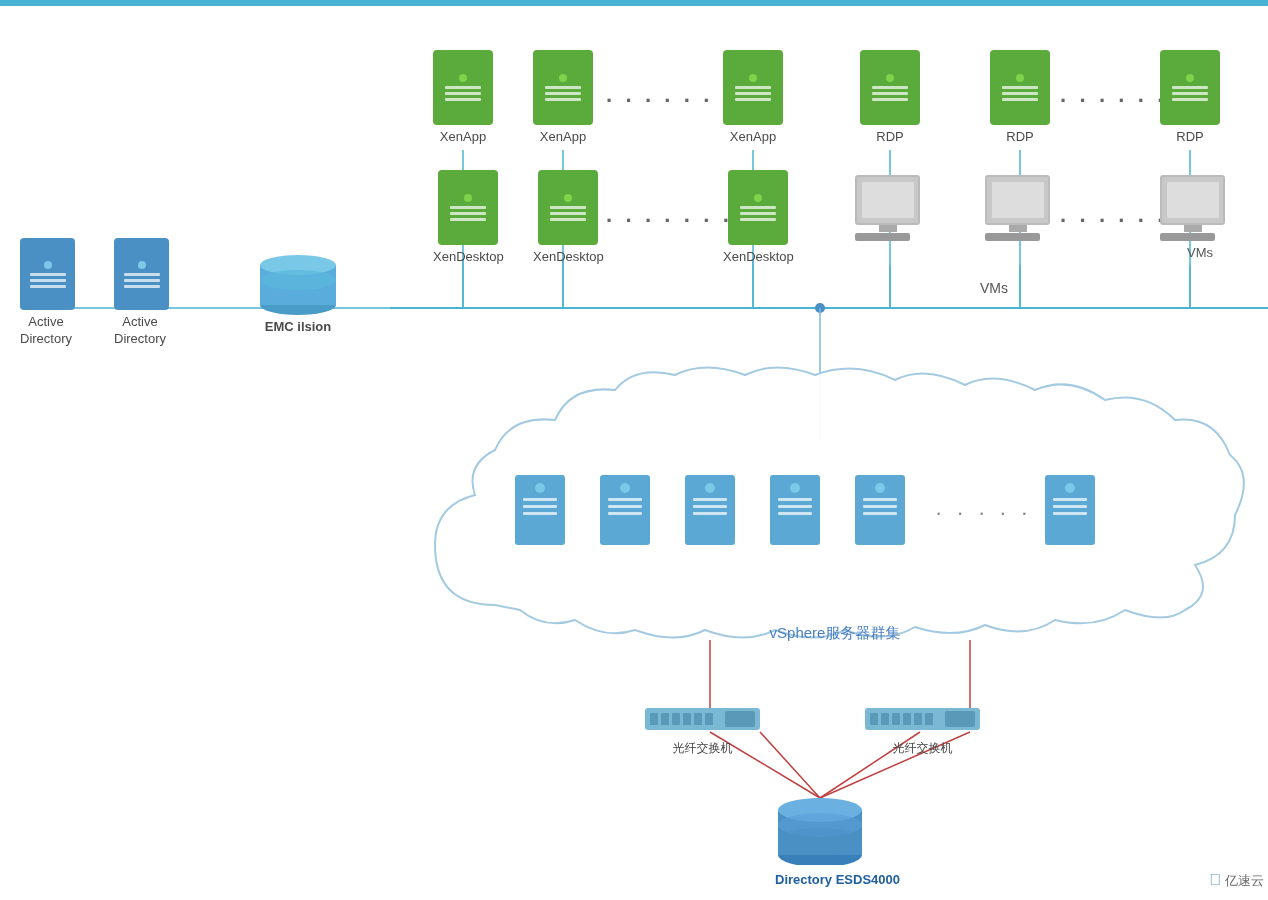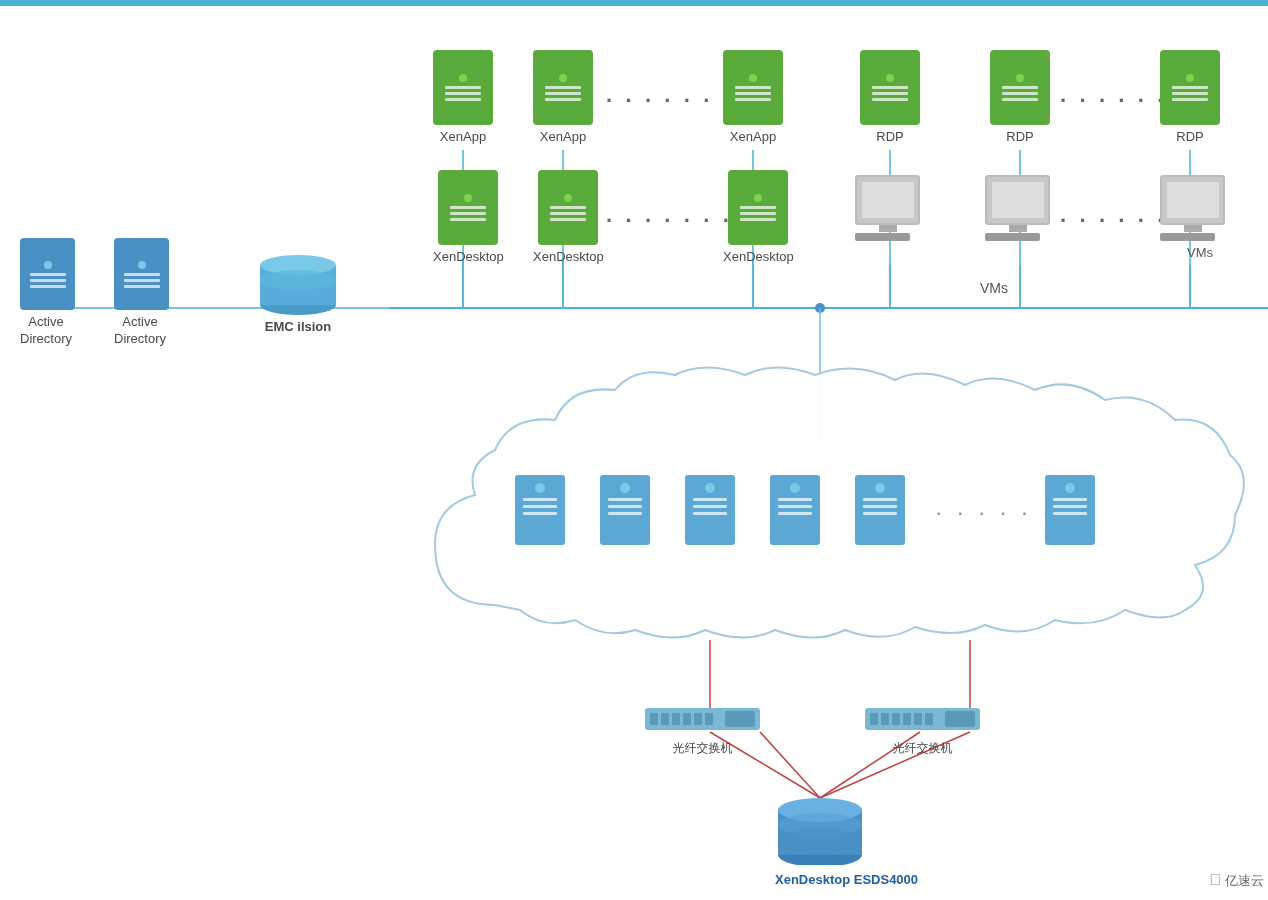--- a/index.html
+++ b/index.html
@@ -418,20 +418,21 @@
 
     <text x="520" y="165" font-size="22" fill="#888" letter-spacing="4">· · · · · ·</text>
 
     <rect x="630" y="120" width="50" height="70" rx="3" fill="#5ba8d4"></rect>
     <circle cx="655" cy="133" r="5" fill="#7bc8e8"></circle>
     <rect x="638" y="143" width="34" height="3" rx="1" fill="rgba(255,255,255,0.7)"></rect>
     <rect x="638" y="150" width="34" height="3" rx="1" fill="rgba(255,255,255,0.7)"></rect>
     <rect x="638" y="157" width="34" height="3" rx="1" fill="rgba(255,255,255,0.7)"></rect>
   </svg>
   
+  <div style="text-align:center;margin-top:-30px;font-size:15px;color:#4a80c0;font-weight:500;">vSphere服务器群集</div>
 </div>
 
 <div style="position:absolute;left:645px;top:708px;">
   <svg width="115" height="26">
     <rect x="0" y="0" width="115" height="22" rx="3" fill="#7ab8d4"></rect>
     <rect x="5" y="5" width="8" height="12" rx="1" fill="#5a9ab8"></rect>
     <rect x="16" y="5" width="8" height="12" rx="1" fill="#5a9ab8"></rect>
     <rect x="27" y="5" width="8" height="12" rx="1" fill="#5a9ab8"></rect>
     <rect x="38" y="5" width="8" height="12" rx="1" fill="#5a9ab8"></rect>
     <rect x="49" y="5" width="8" height="12" rx="1" fill="#5a9ab8"></rect>
@@ -456,19 +457,19 @@
 </div>
 
 <div style="position:absolute;left:775px;top:795px;">
   <svg width="90" height="70">
     <ellipse cx="45" cy="60" rx="42" ry="12" fill="#3a80b8"></ellipse>
     <rect x="3" y="15" width="84" height="45" fill="#4a90c4"></rect>
     <ellipse cx="45" cy="15" rx="42" ry="12" fill="#6ab0e0"></ellipse>
     <ellipse cx="45" cy="30" rx="42" ry="12" fill="#5aa0d8" opacity="0.6"></ellipse>
     <ellipse cx="45" cy="45" rx="42" ry="12" fill="#4a90c4" opacity="0.5"></ellipse>
   </svg>
-  <div style="text-align:center;font-size:13px;color:#2060a0;font-weight:bold;margin-top:3px;">XenDesktop ESDS4000</div>
+  <div style="text-align:center;font-size:13px;color:#2060a0;font-weight:bold;margin-top:3px;">Directory ESDS4000</div>
 </div>
 
 <div class="watermark">
   <span style="color:#5a9ac8;font-size:16px;"></span>
   <span>亿速云</span>
 </div>
 
 </body></html>

